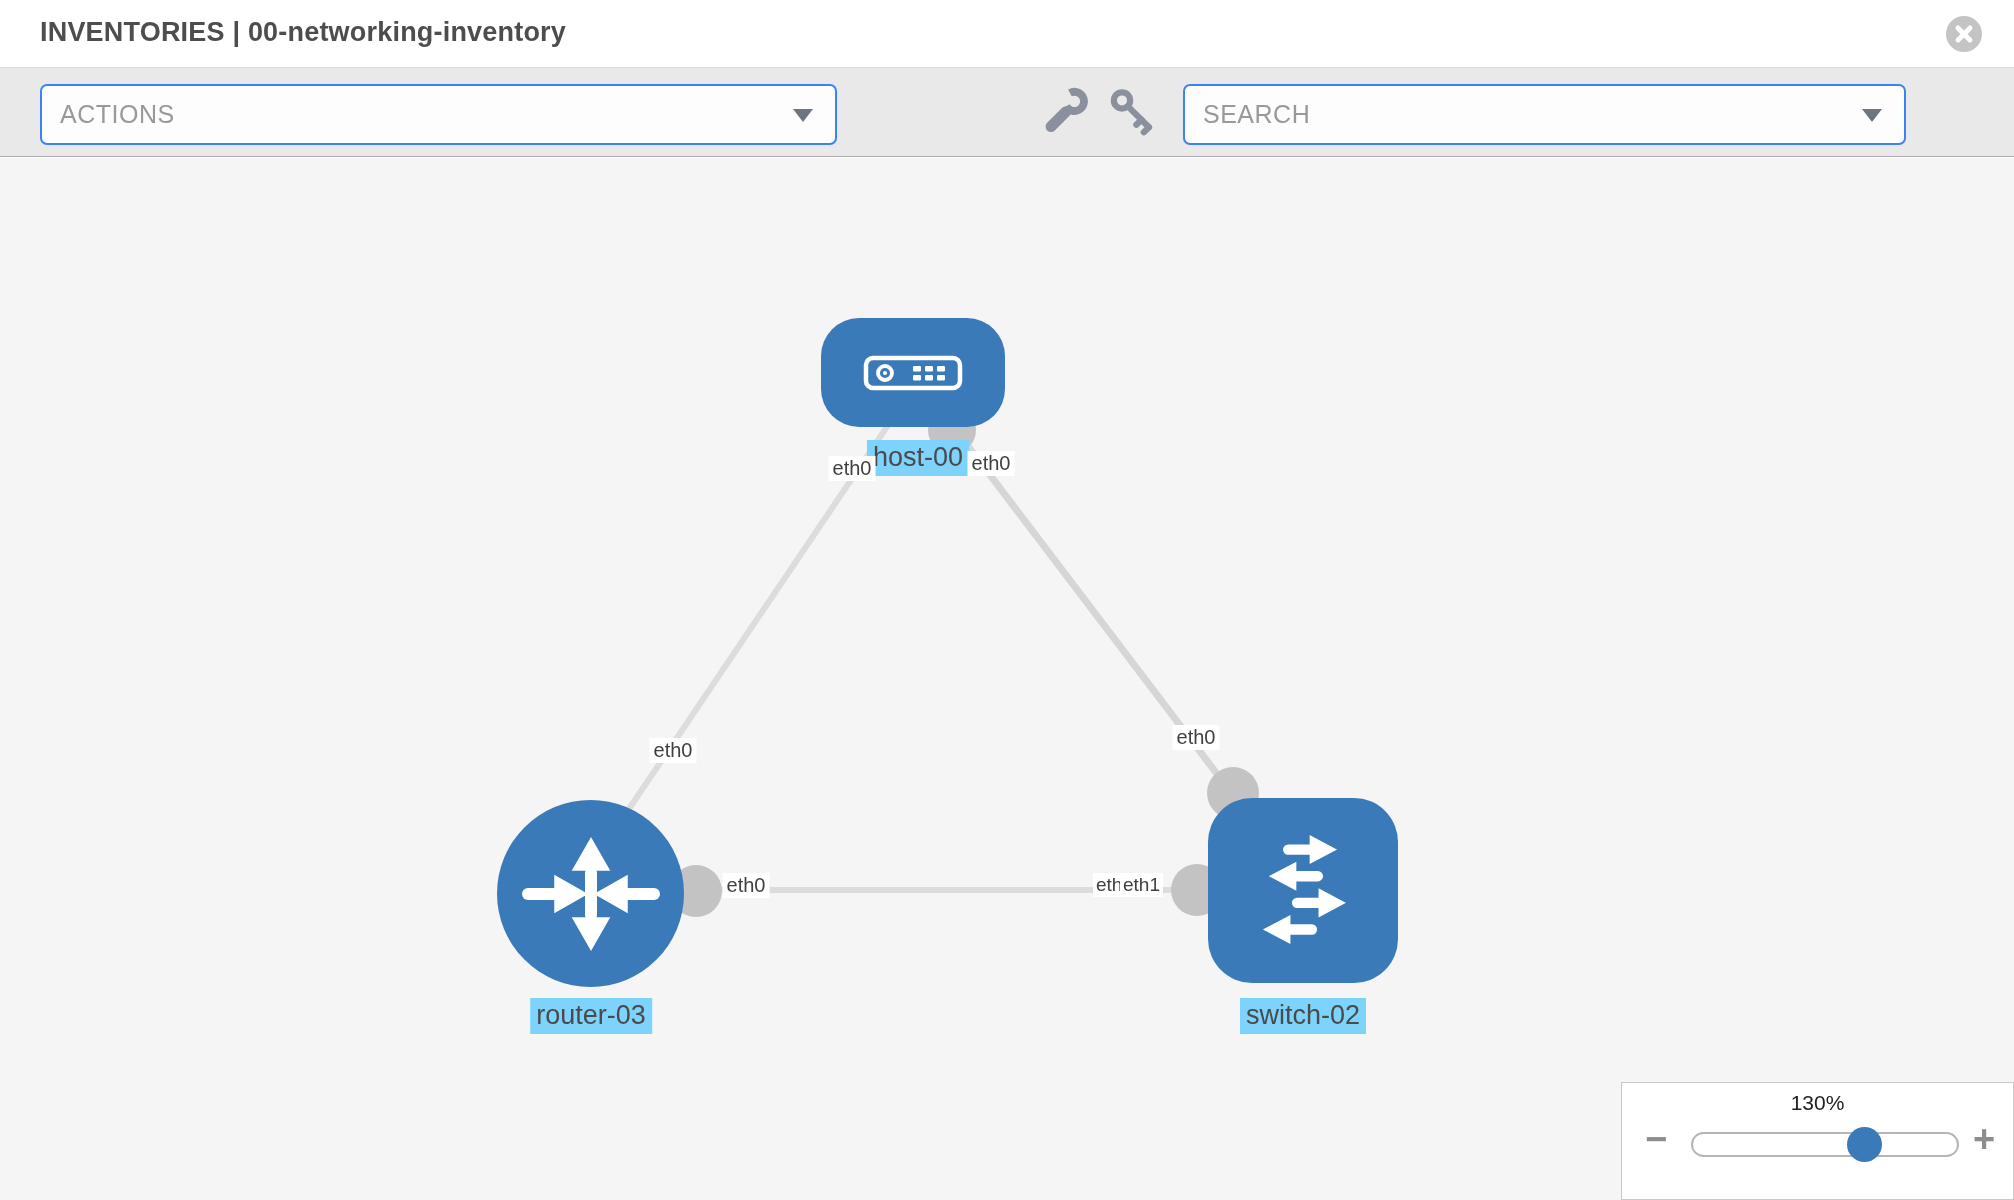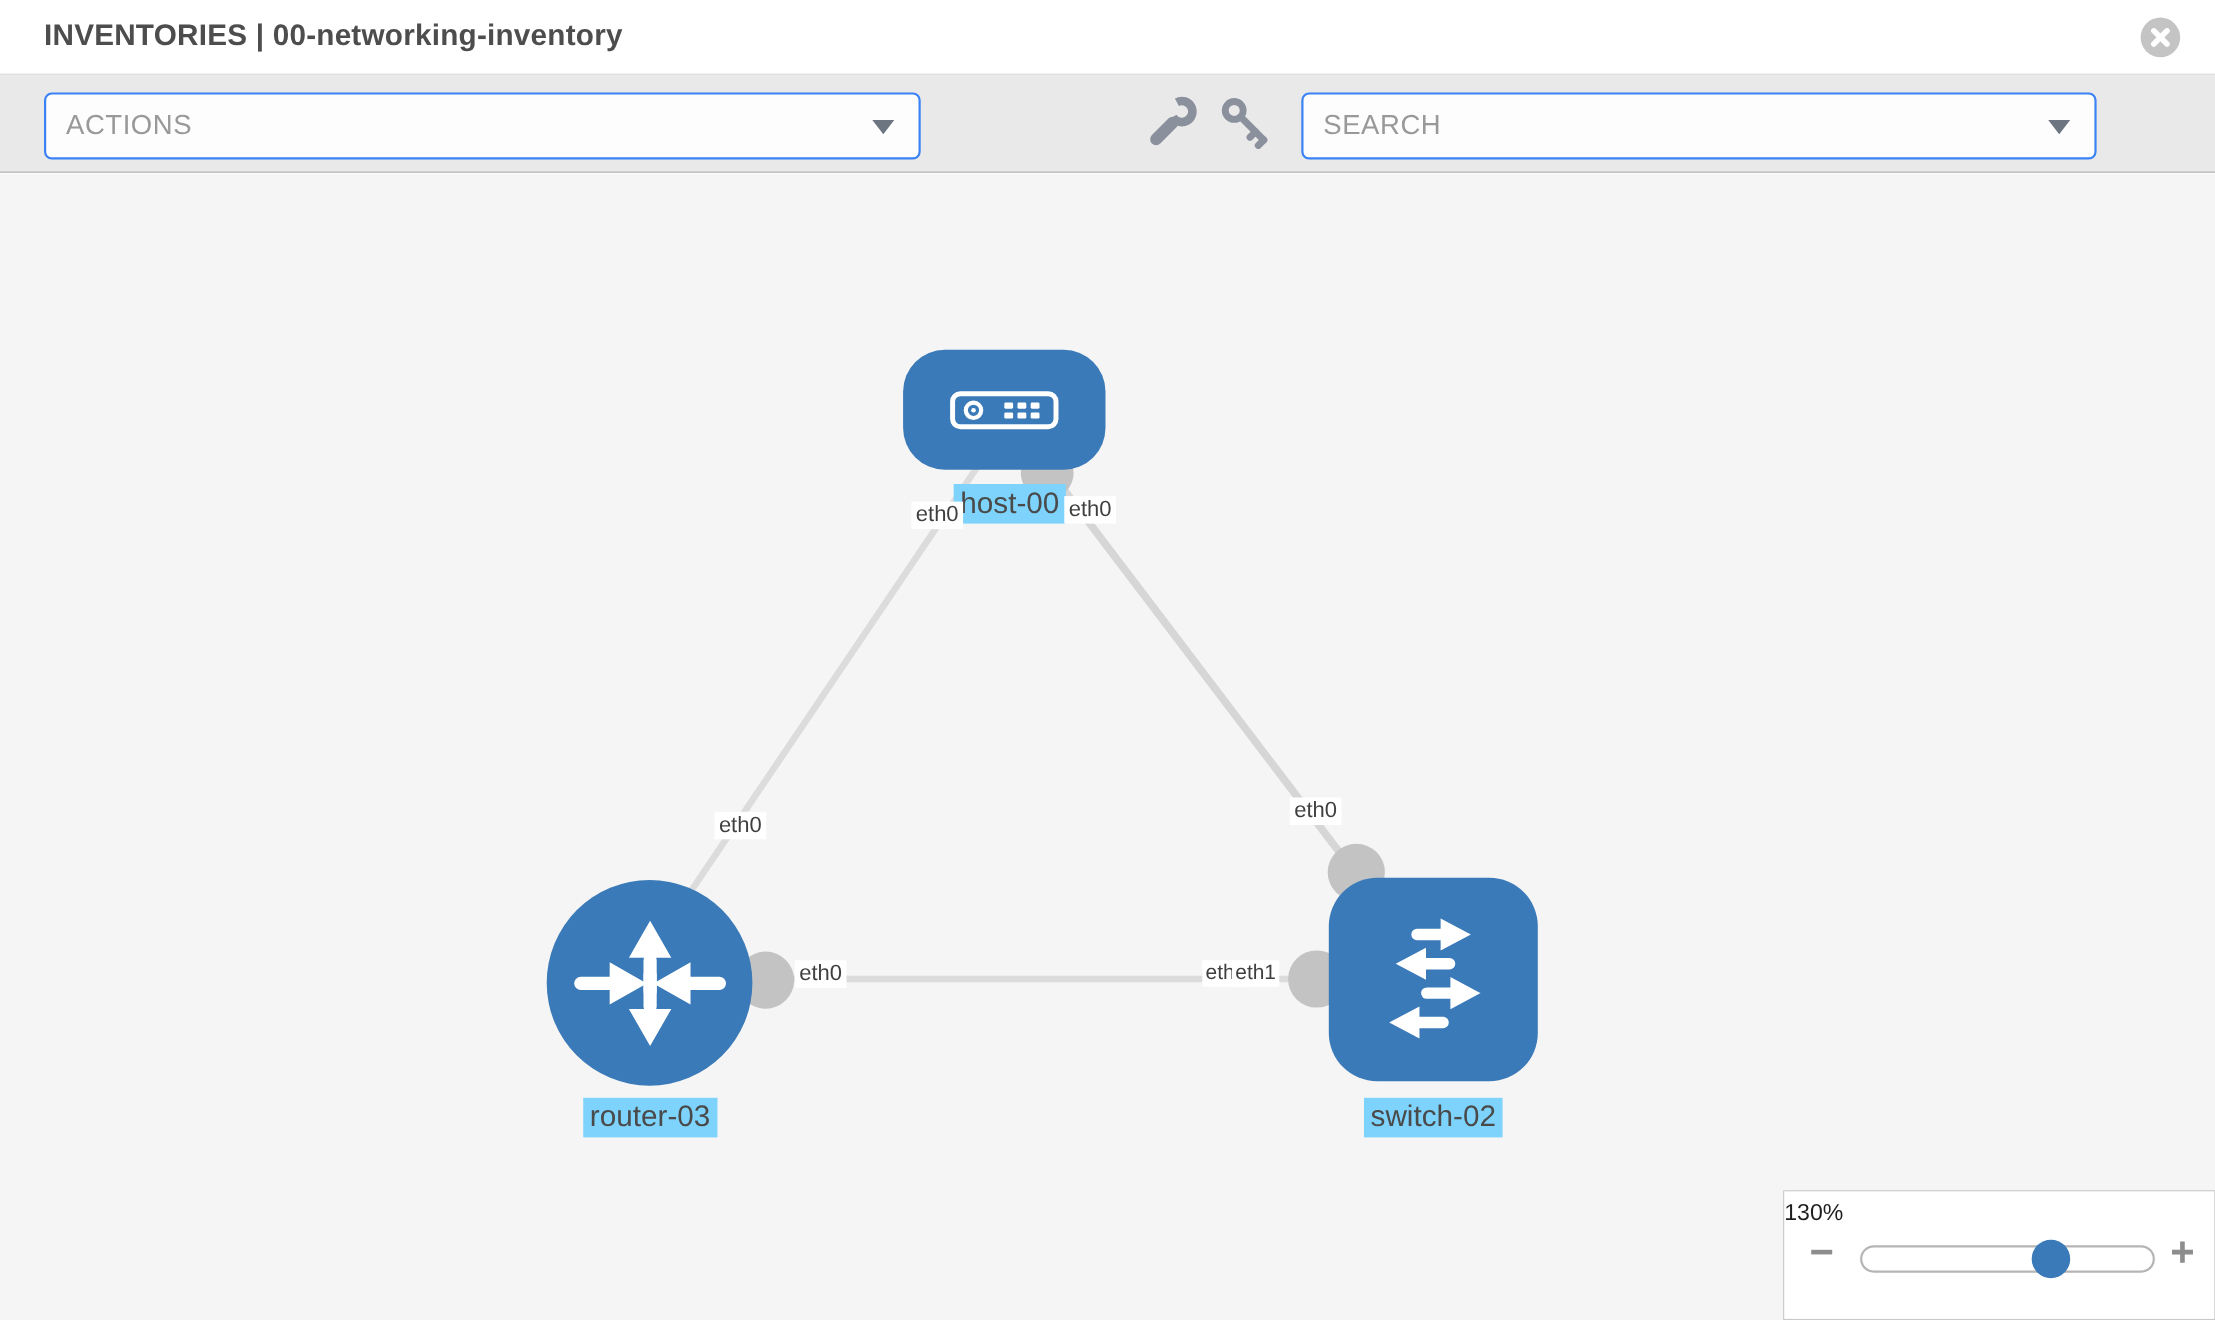--- a/index.html
+++ b/index.html
@@ -83,21 +83,21 @@
   .if-overlap .under { left: 0; }
   .if-overlap .over  { left: 27px; }
 
   
   .zoom-panel {
     position: absolute; left: 1621px; top: 924px; width: 393px; height: 118px;
     background: #ffffff; border: 1px solid #c9c9c9;
   }
   .zoom-value {
     position: absolute; left: 0; top: 8px; width: 100%;
-    text-align: left; font-size: 21px; color: #1f1f1f;
+    text-align: center; font-size: 21px; color: #1f1f1f;
   }
   .zoom-btn {
     position: absolute; top: 36px; width: 40px; height: 40px;
     background: transparent; border: none; cursor: pointer;
     font-size: 38px; font-weight: 700; color: #8d8d8d; line-height: 36px;
   }
   .zoom-minus { left: 14px; }
   .zoom-plus  { left: 342px; }
   .zoom-track {
     position: absolute; left: 69px; top: 49px; width: 268px; height: 25px;

